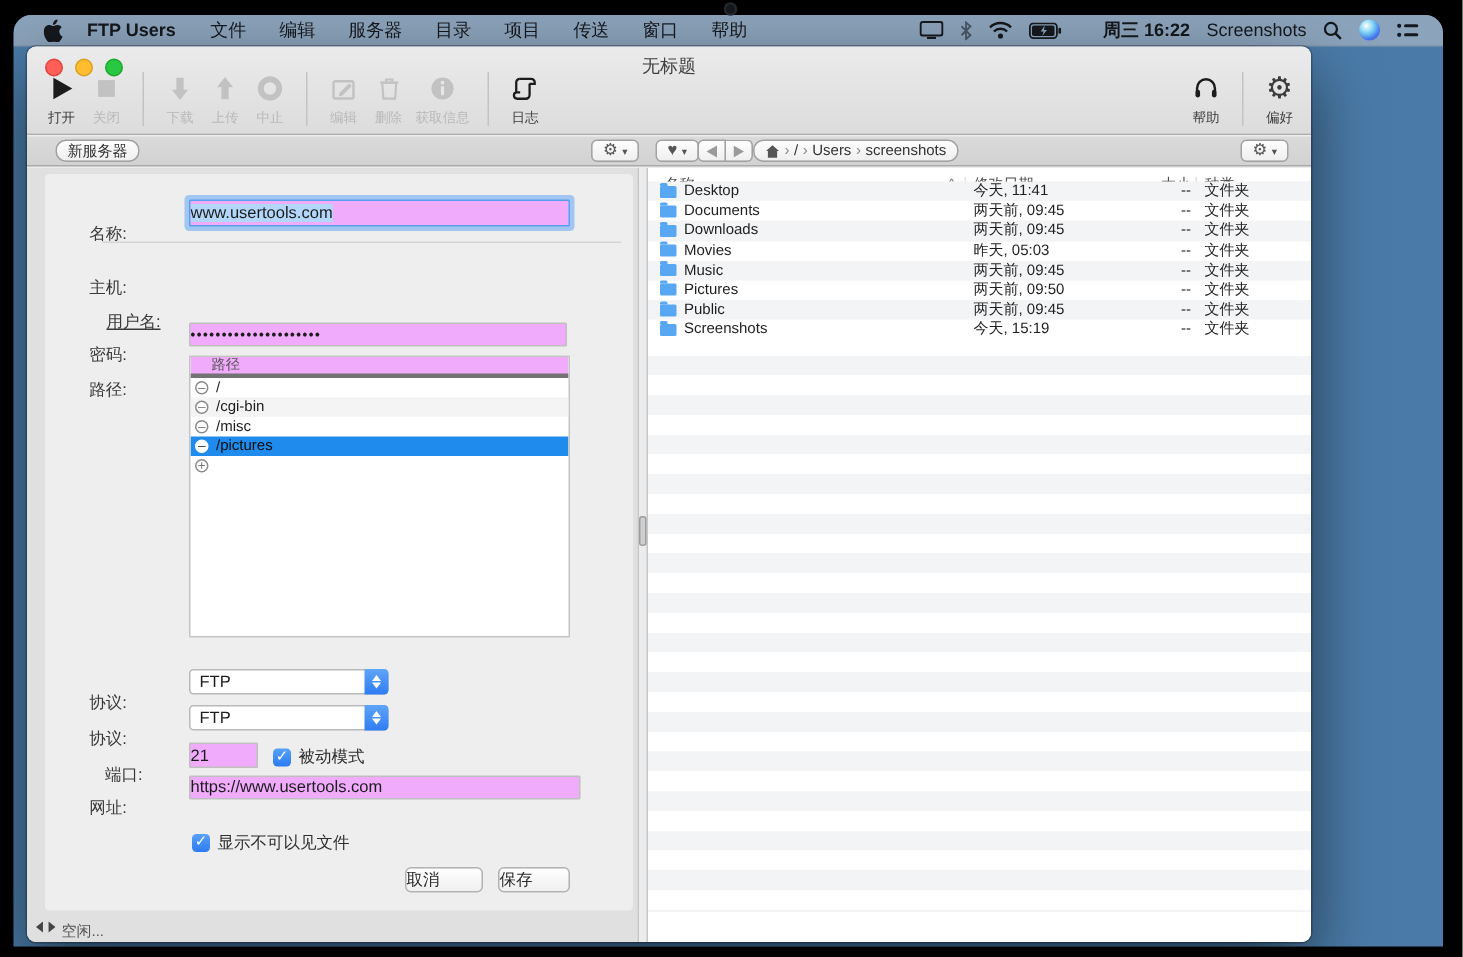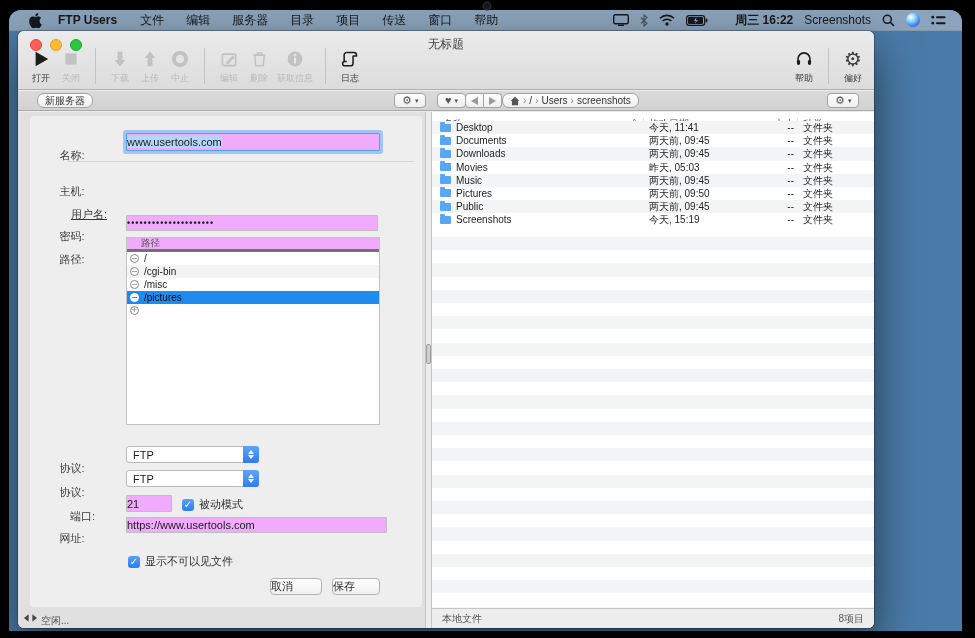--- a/index.html
+++ b/index.html
@@ -539,23 +539,19 @@
           <div class="fl-row">
             <span class="folder"></span>
             <span class="cell c-name">Screenshots</span>
             <span class="cell c-date">今天, 15:19</span>
             <span class="cell c-size">--</span>
             <span class="cell c-kind">文件夹</span>
           </div>
         </div>
         <div class="fl-stripes"></div>
 
-        <div class="right-status">
-          <span>本地文件</span>
-          <span class="rs-right">8项目</span>
-        </div>
       </div>
 
     </div>
   </div>
 
 </div>
 <div class="camera-dot"></div>
 
 </body></html>

